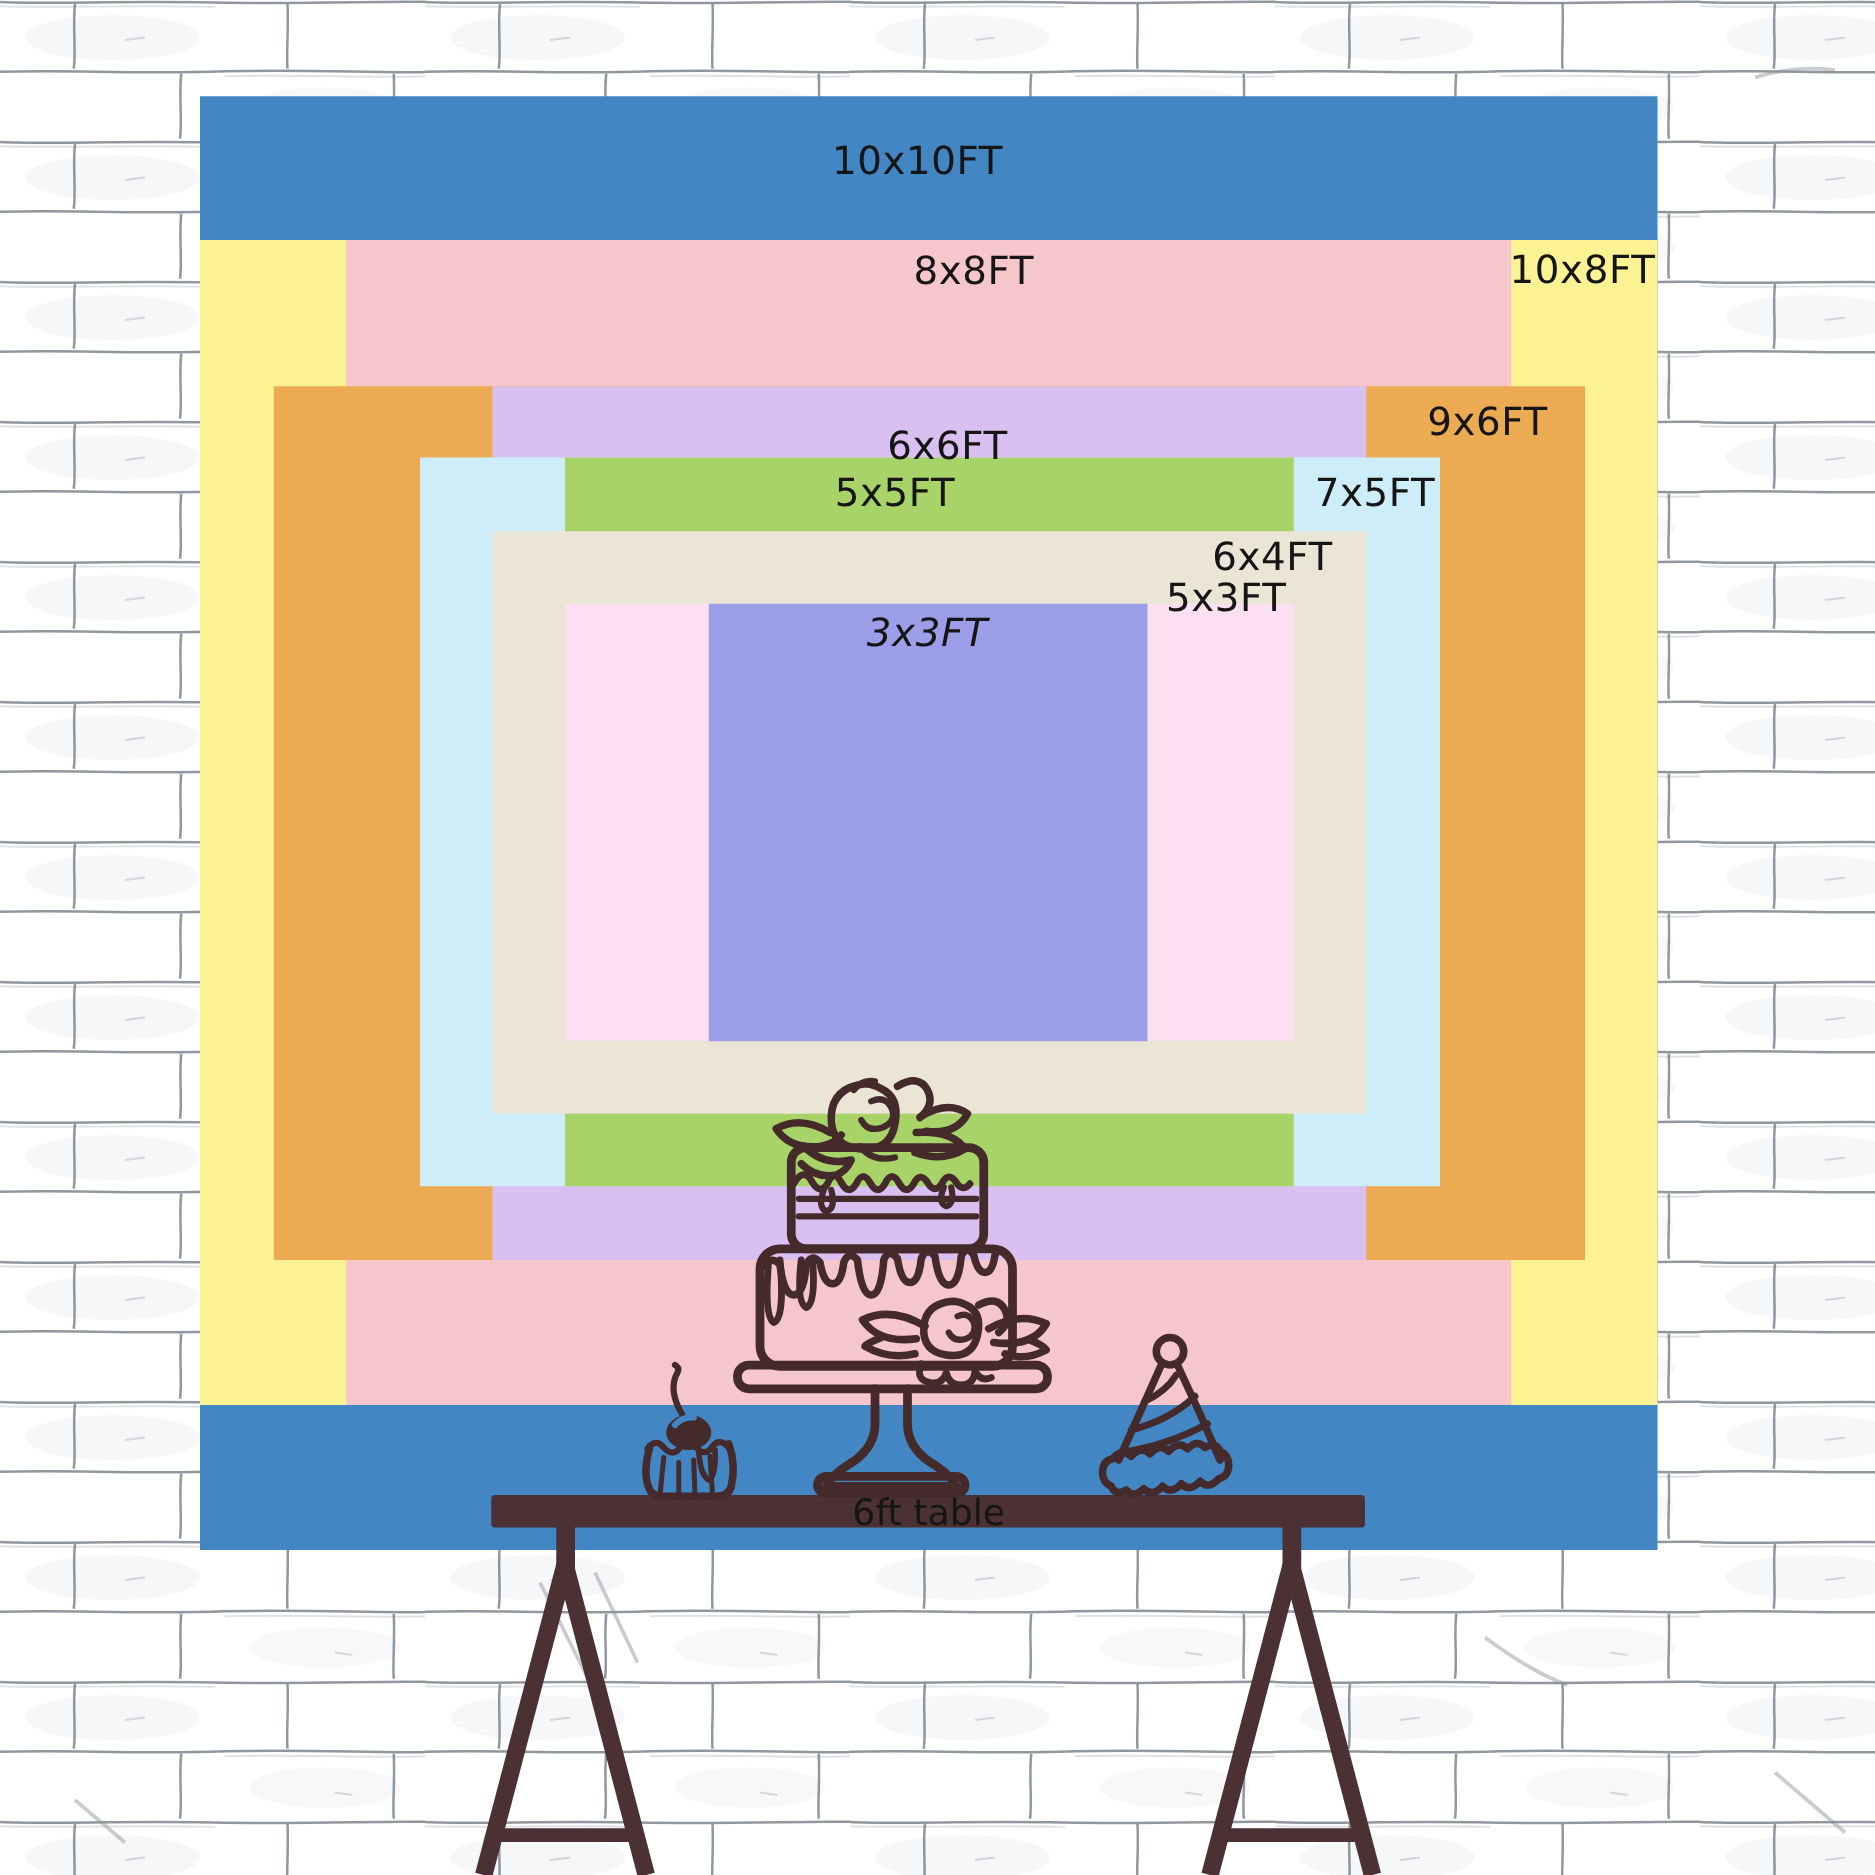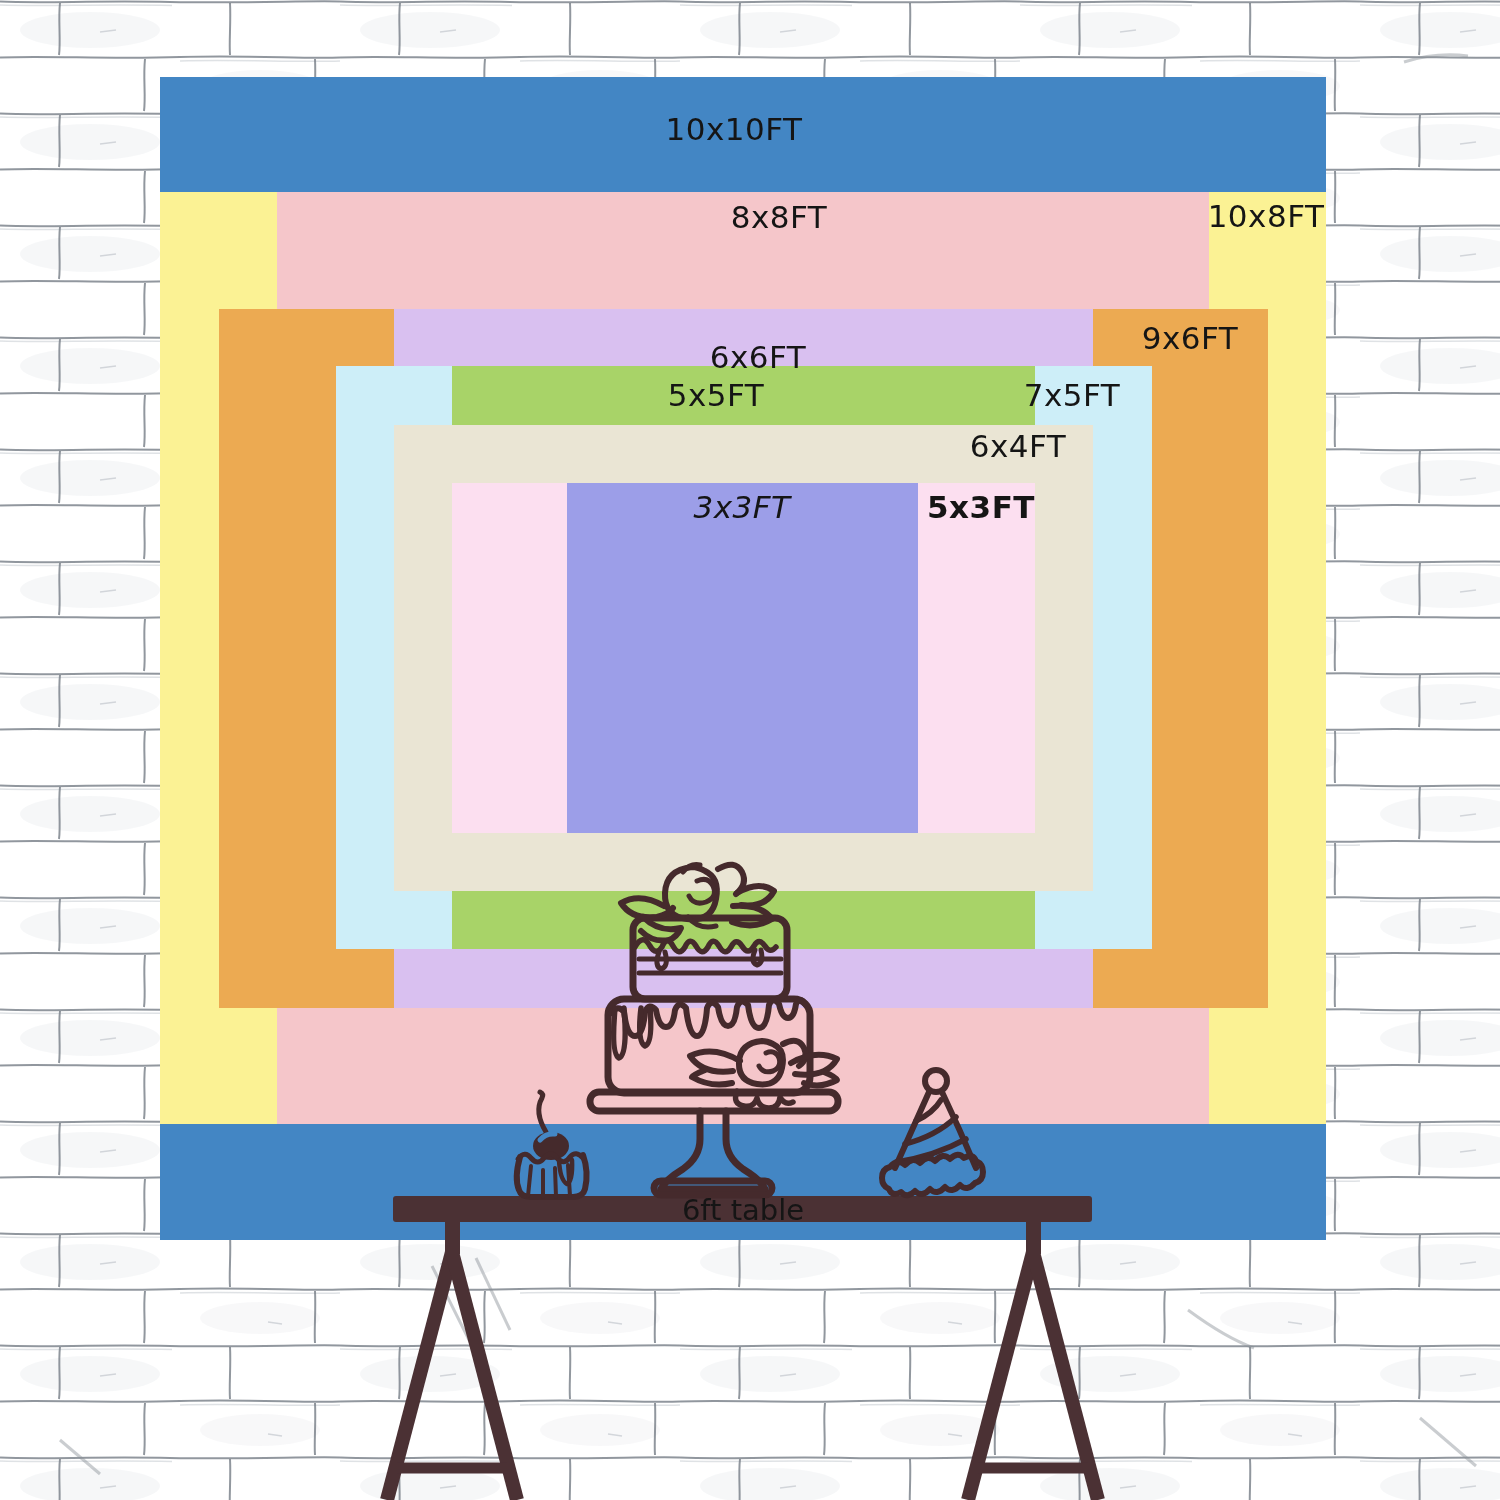--- a/index.html
+++ b/index.html
@@ -70,24 +70,24 @@
       <div class="layer" style="left: 452px; top: 483px; width: 583px; height: 350px; background: rgb(252, 223, 240);"></div>
       <div class="layer" style="left: 567px; top: 483px; width: 351px; height: 350px; background: rgb(156, 158, 232);"></div>
     </div>
 
   <div id="size-labels">
       <span class="size-label" style="left: 734px; top: 129px;">10x10FT</span>
       <span class="size-label" style="left: 1266px; top: 216px;">10x8FT</span>
       <span class="size-label" style="left: 734px; top: 217px; margin-left: 45px;">8x8FT</span>
       <span class="size-label" style="left: 1190px; top: 338px;">9x6FT</span>
       <span class="size-label" style="left: 714px; top: 357px; margin-left: 44px;">6x6FT</span>
-      <span class="size-label" style="left: 1072px; top: 395px;">7x5FT</span>
+      <span class="size-label" style="left: 1100px; top: 395px;">7x5FT</span>
       <span class="size-label" style="left: 716px; top: 395px; text-align: center;">5x5FT</span>
       <span class="size-label" style="left: 1018px; top: 446px;">6x4FT</span>
-      <span class="size-label" style="left: 981px; top: 507px; font-weight: bold;">5x3FT</span>
+      <span class="size-label" style="left: 981px; top: 479px;">5x3FT</span>
       <span class="size-label" style="left: 742px; top: 507px; font-style: italic;">3x3FT</span>
     </div>
 
   <svg id="illustration-svg" width="780" height="660" viewBox="340 840 780 660">
 
     <g>
       <g stroke="var(--table,#4b3134)" fill="none" stroke-linecap="butt">
         <path d="M452,1252 L387,1500" stroke-width="14"></path>
         <path d="M452,1252 L517,1500" stroke-width="14"></path>
         <path d="M397,1468 L507,1468" stroke-width="11"></path>

